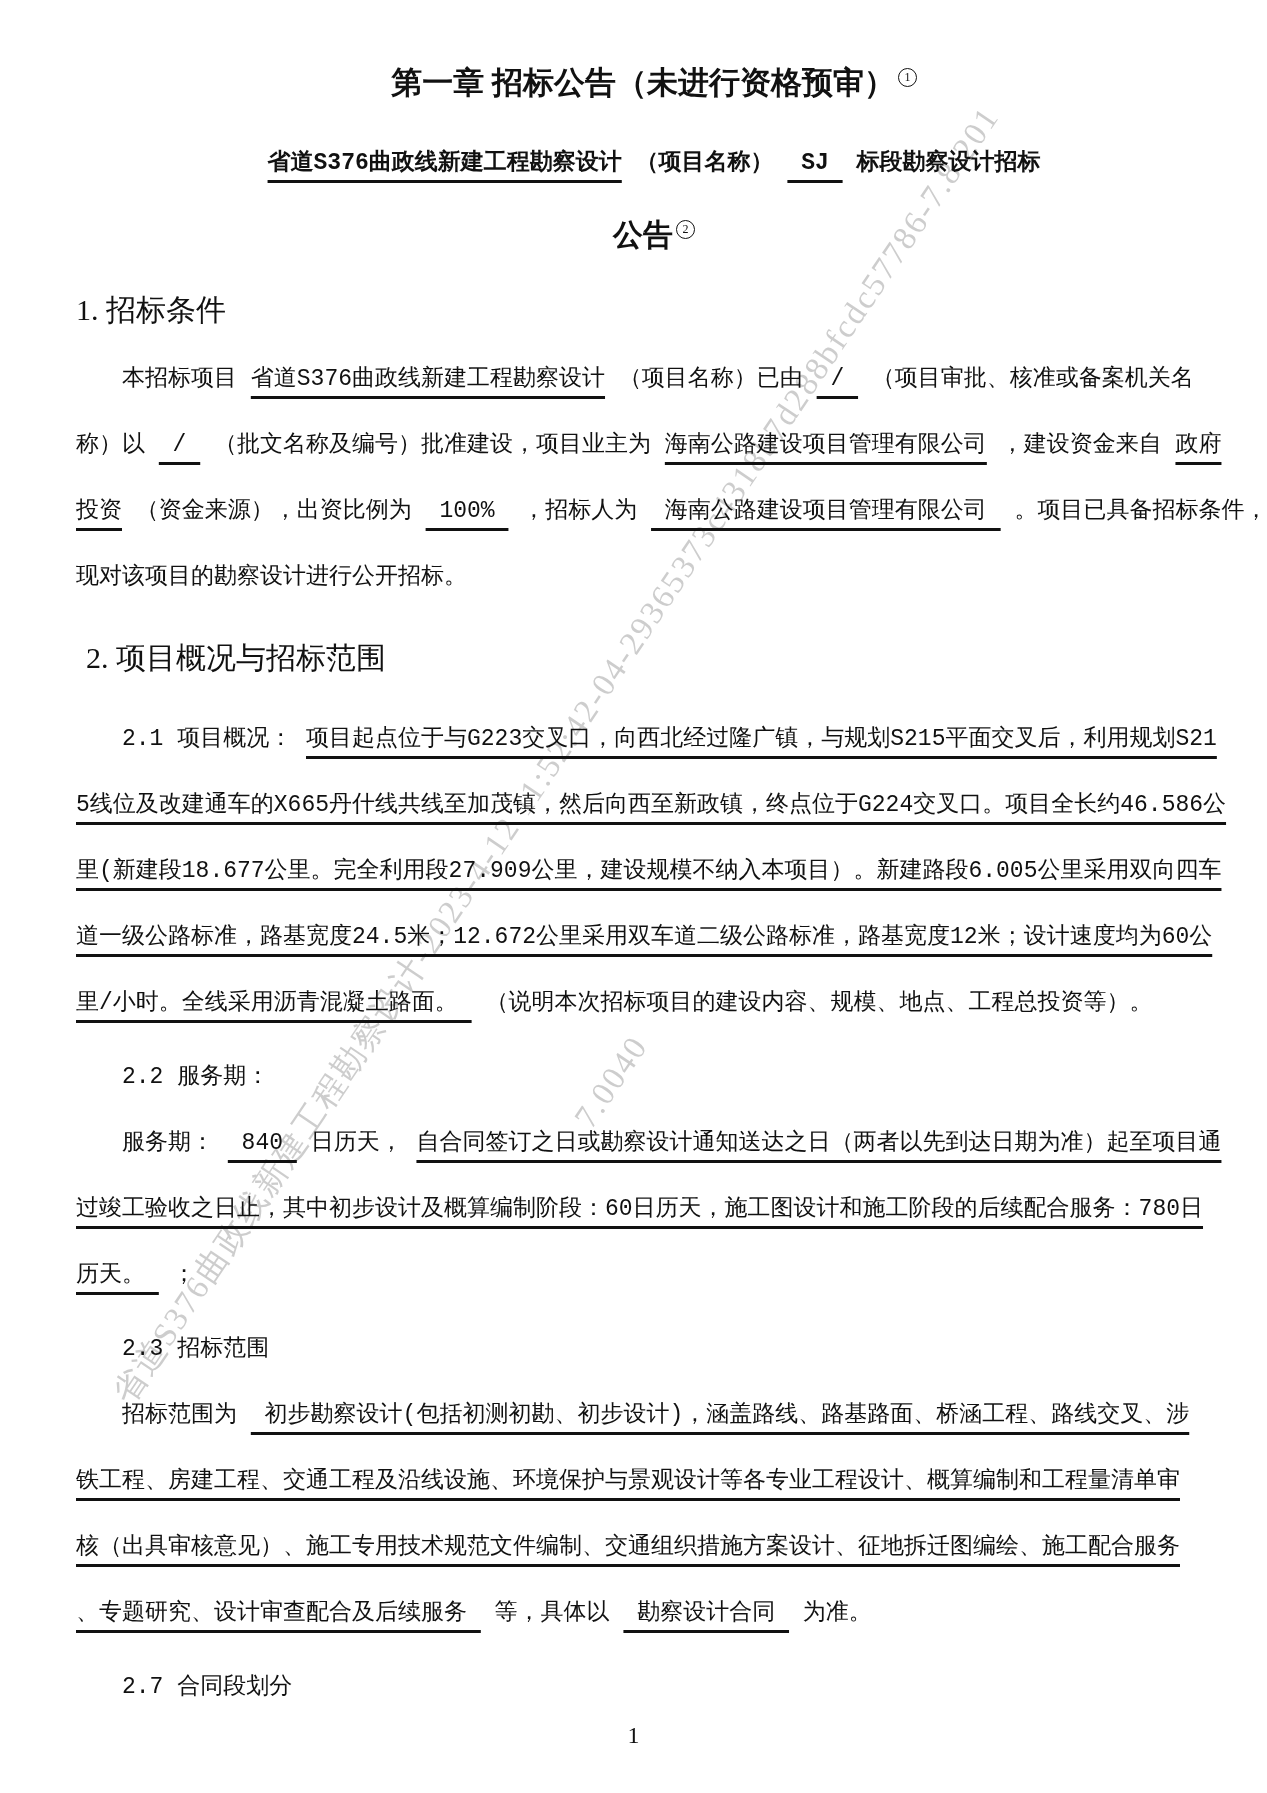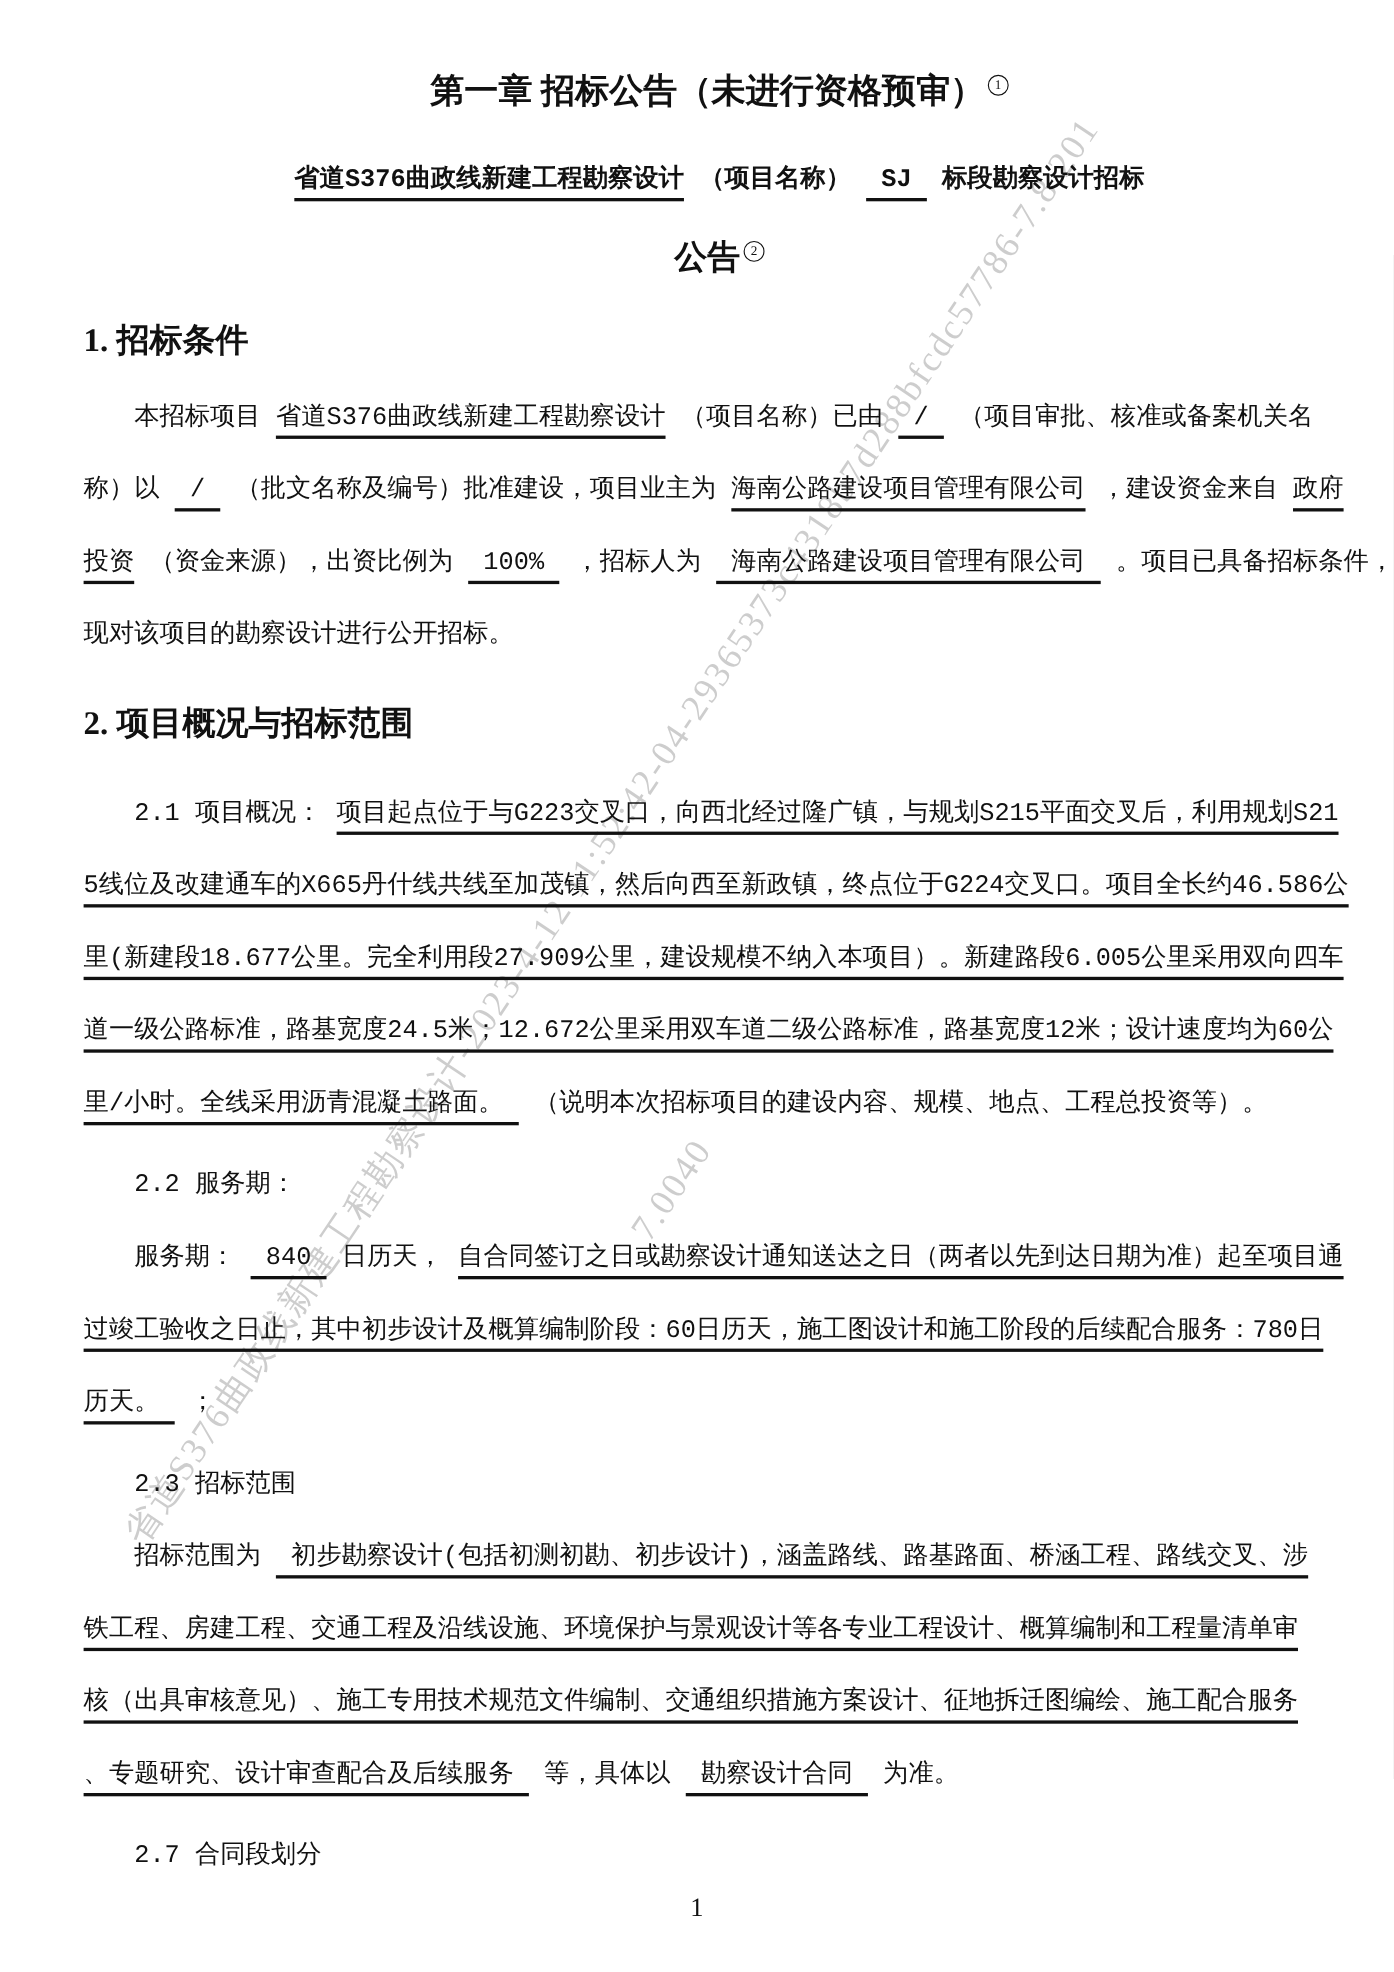--- a/index.html
+++ b/index.html
@@ -30,24 +30,24 @@
     line-height:50px;height:50px;white-space:pre;
   }
   .t2 .u{text-decoration:underline;text-decoration-thickness:4px;text-underline-offset:14px;}
   .sup{
     display:inline-block;border:1.5px solid #111;border-radius:50%;
     width:17px;height:17px;line-height:16px;text-align:center;
     font-size:12px;font-weight:normal;vertical-align:12px;margin-left:3px;
   }
   
   .h{
-    font-size:30px;font-weight:bold;line-height:48px;height:48px;
+    font-size:30px;font-weight:normal;line-height:48px;height:48px;
     margin-top:26px;white-space:pre;
   }
-  .h2x{margin-top:24px;}
+  .h2x{margin-top:24px;margin-left:10px;}
   
   .grp{margin-top:12px;}
   .grp21{margin-top:24px;}
   .line{
     font-size:23px;line-height:66px;height:66px;white-space:pre;font-family:Liberation Mono, monospace;
   }
   .line .u{
     text-decoration:underline;
     text-decoration-thickness:3px;
     text-underline-offset:11px;

